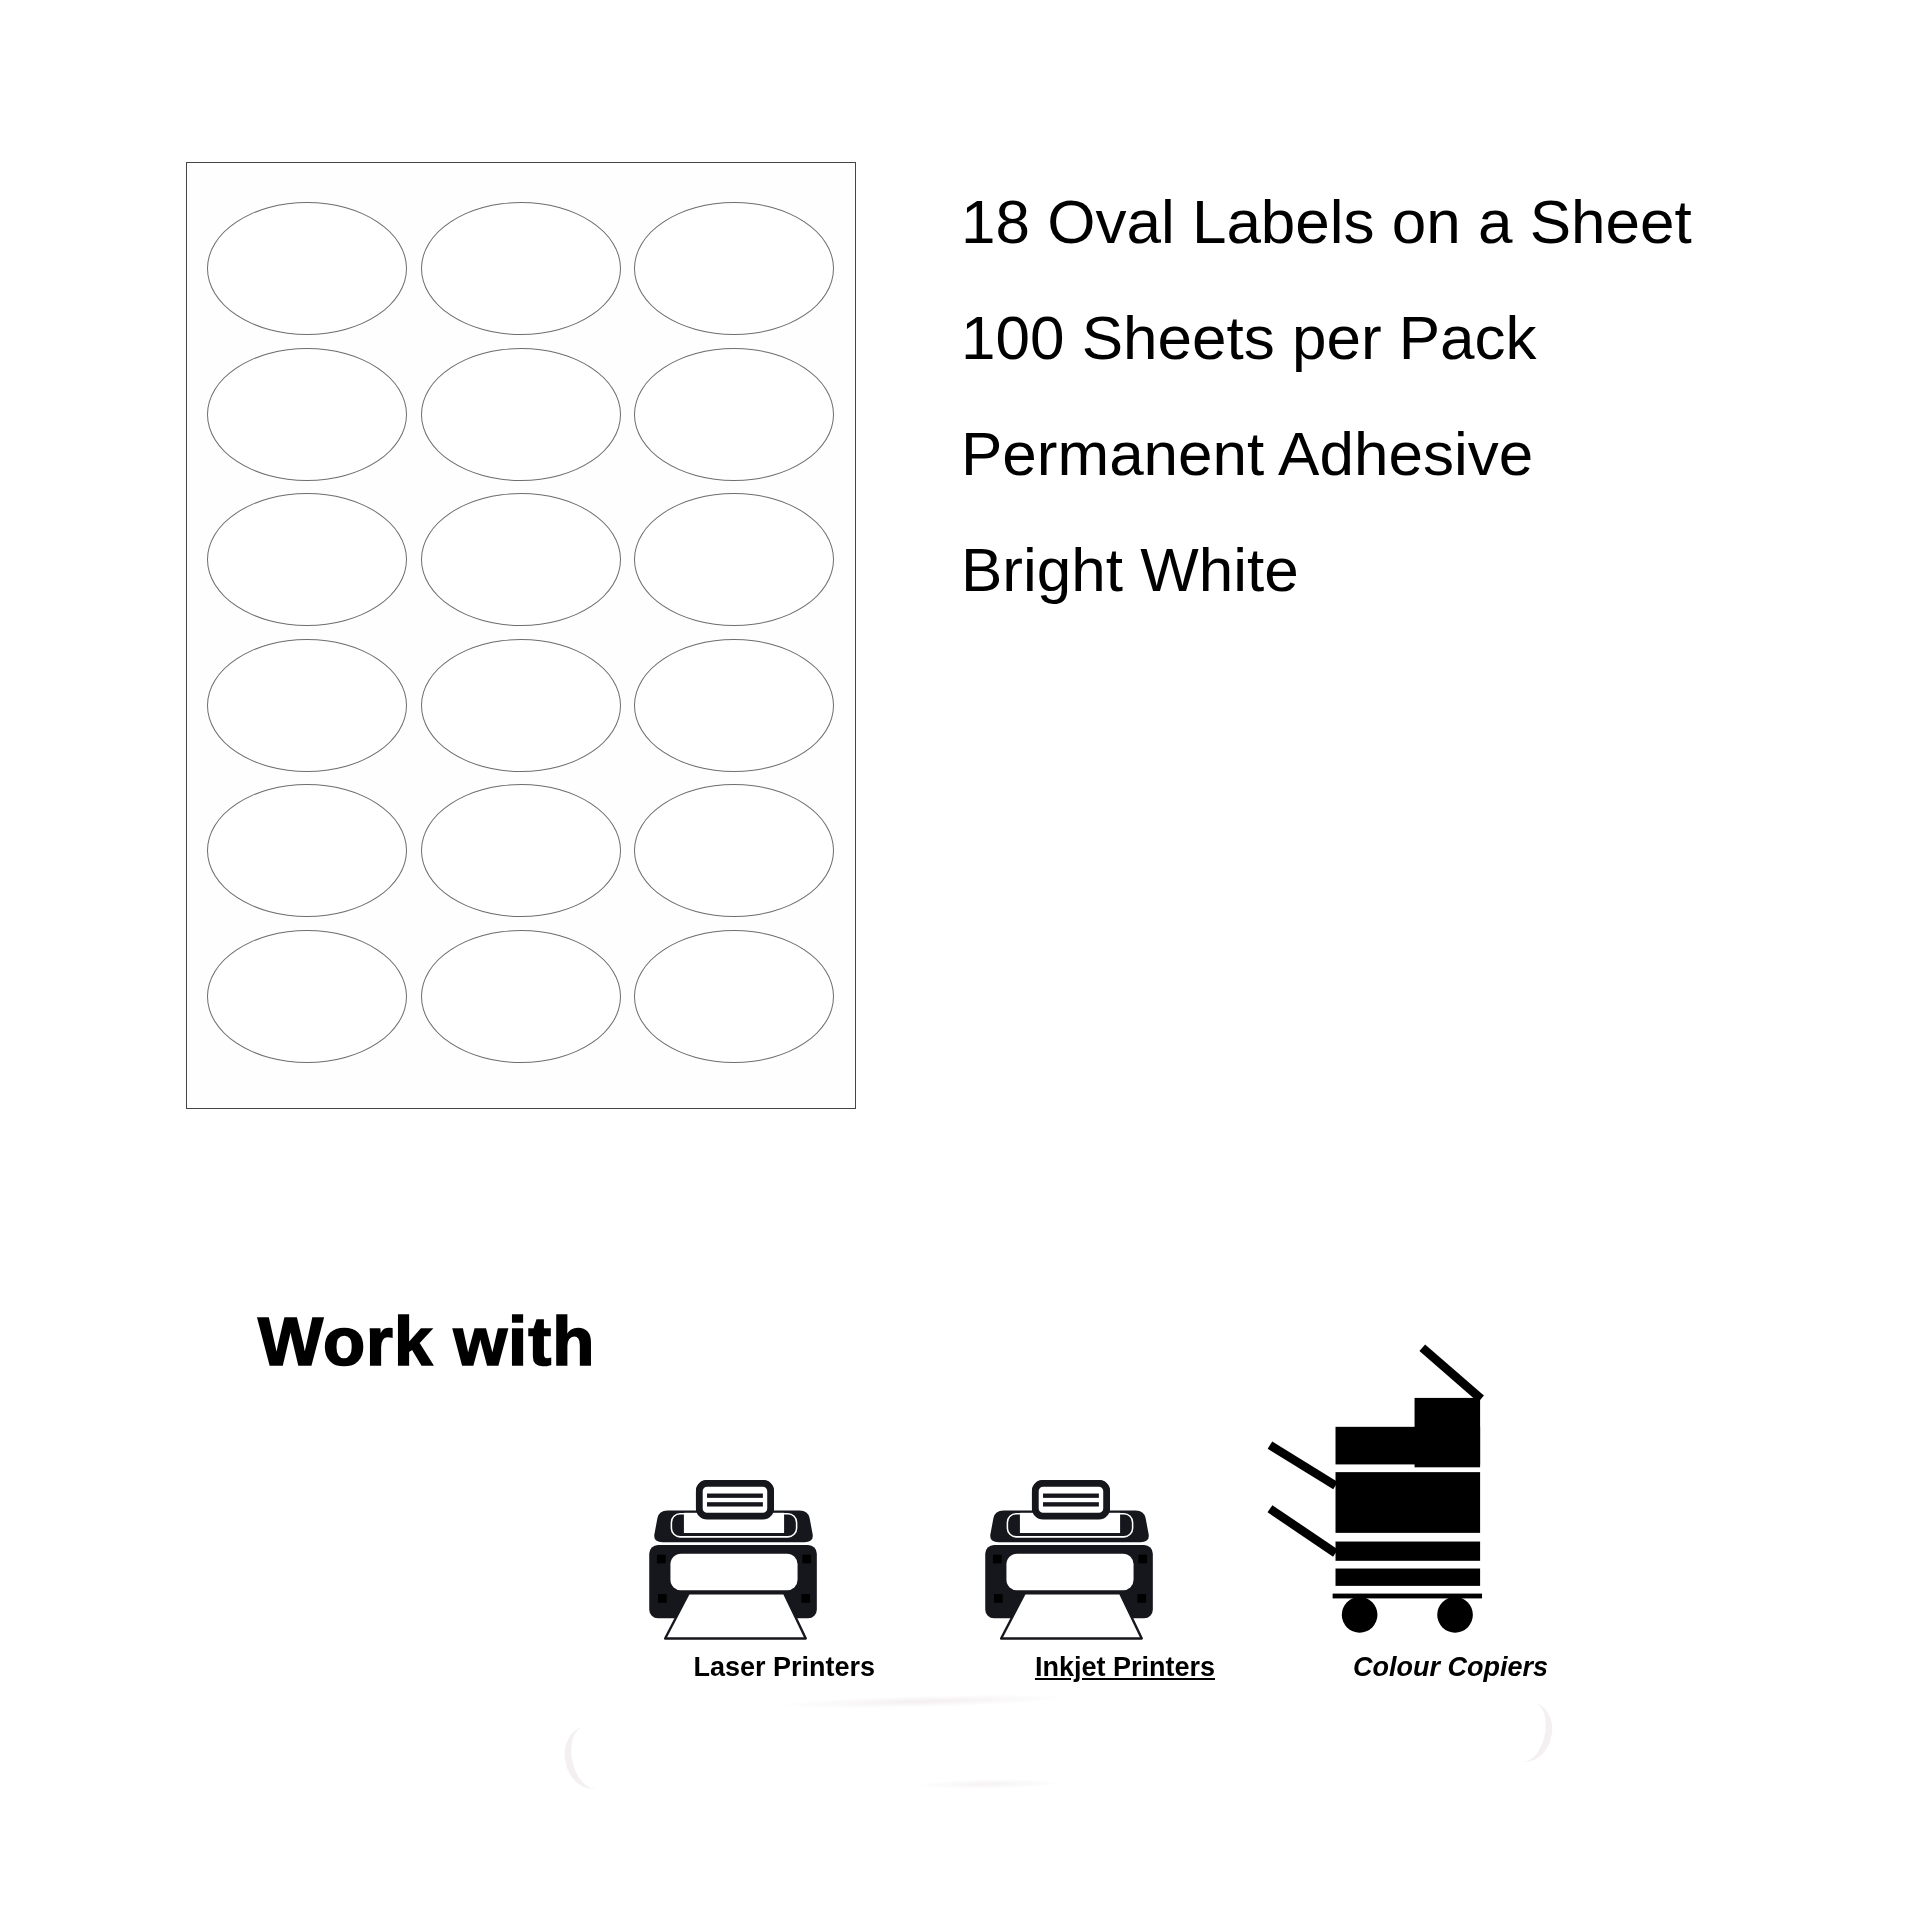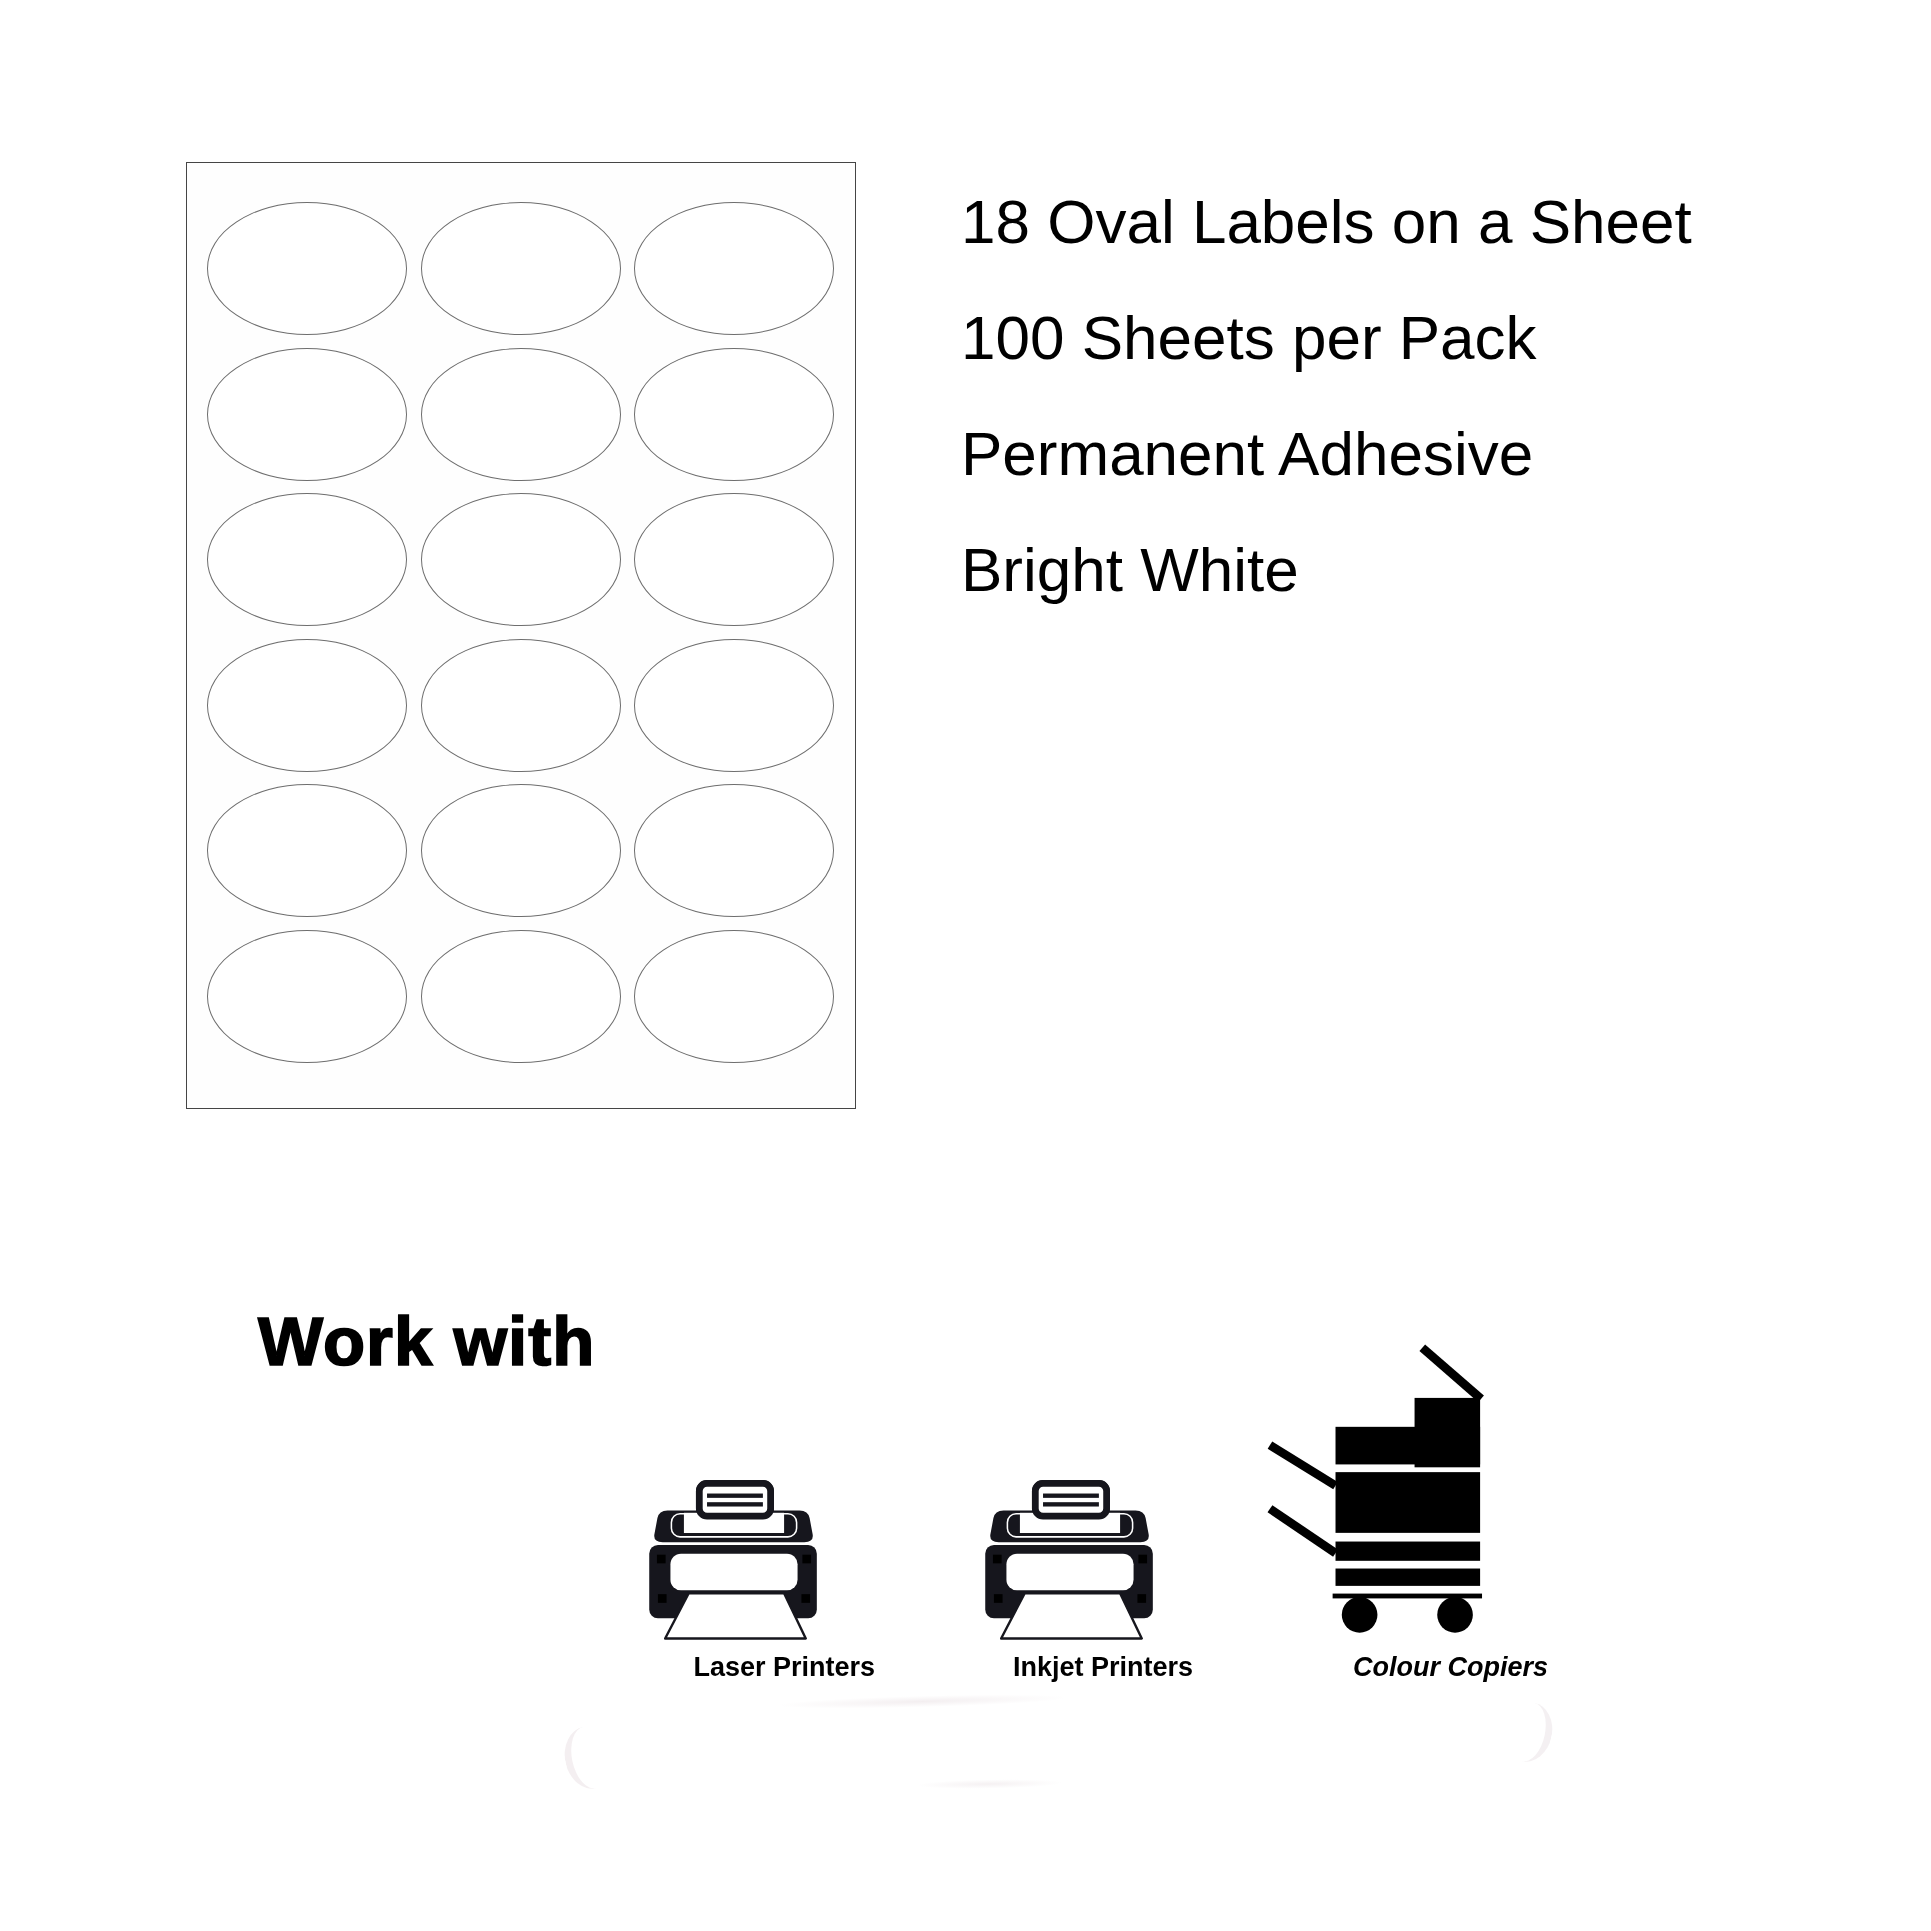--- a/index.html
+++ b/index.html
@@ -34,21 +34,21 @@
     white-space:nowrap;
     margin-left:41px;
   }
   
   .dev-icon{position:absolute;}
   .dev-label{
     position:absolute;top:1652px;width:290px;height:35px;
     font-size:27px;font-weight:bold;text-align:right;white-space:nowrap;
   }
   .lbl-laser{left:585px;}
-  .lbl-inkjet{left:903px;}
+  .lbl-inkjet{left:925px;text-decoration:underline;}
   .lbl-copier{left:1258px;font-style:italic;}
   
   .smudge{position:absolute;pointer-events:none;}
   .smudge-arc-l{
     left:565px;top:1726px;width:43px;height:63px;border-radius:50%;
     border-left:7.7px solid rgba(214,198,204,0.28);transform:rotate(-12deg);
   }
   .smudge-swoosh-1{
     left:729px;top:1694px;width:386px;height:15.4px;transform:rotate(-1.5deg);
     background:radial-gradient(50% 50% at 50% 50%, rgba(216,200,206,0.30), rgba(255,255,255,0) 75%);

